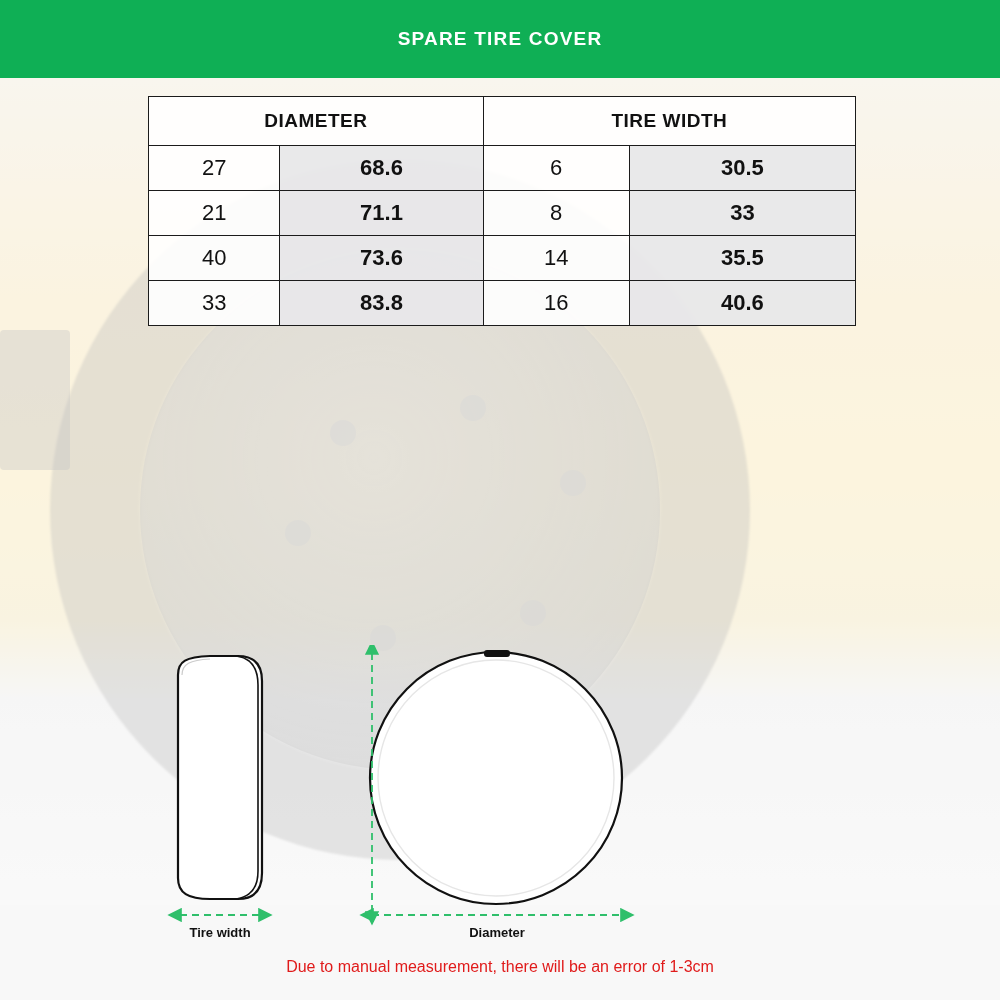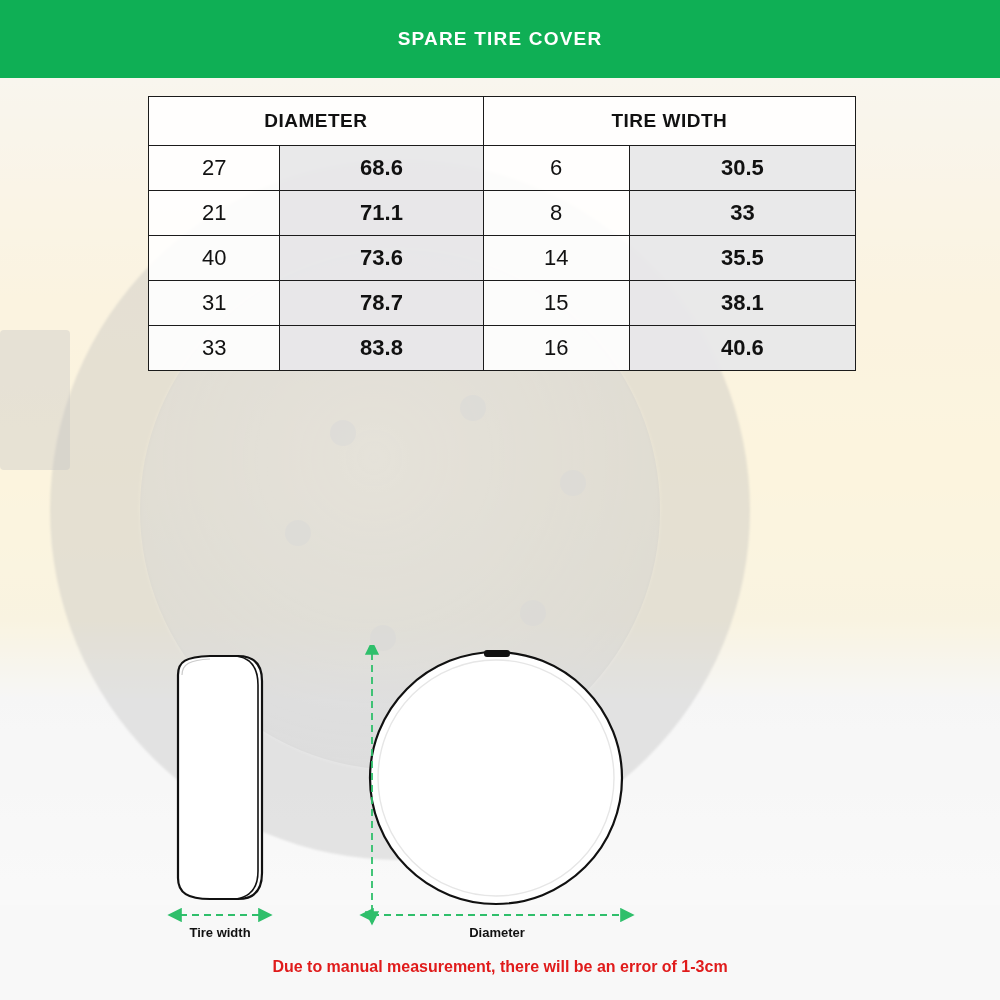--- a/index.html
+++ b/index.html
@@ -158,21 +158,21 @@
   .diagram svg { display: block; }
 
   .footnote {
     position: absolute;
     left: 0;
     top: 958px;
     width: 1000px;
     text-align: center;
     color: #e01b1b;
     font-size: 16px;
-    font-weight: bold;
+    font-weight: normal;
     z-index: 6;
   }
 </style>
 </head>
 <body>
 
 <div class="page">
 
   <div class="bg-photo">
     <div class="bg-tire"></div>
@@ -213,26 +213,20 @@
           <td class="col-plain">8</td>
           <td class="col-shade">33</td>
         </tr>
         <tr>
           <td class="col-plain">40</td>
           <td class="col-shade">73.6</td>
           <td class="col-plain">14</td>
           <td class="col-shade">35.5</td>
         </tr>
         <tr>
-          <td class="col-plain">31</td>
-          <td class="col-shade">78.7</td>
-          <td class="col-plain">15</td>
-          <td class="col-shade">38.1</td>
-        </tr>
-        <tr>
           <td class="col-plain">33</td>
           <td class="col-shade">83.8</td>
           <td class="col-plain">16</td>
           <td class="col-shade">40.6</td>
         </tr>
       </tbody>
     </table>
   </div>
 
   <div class="diagram">

